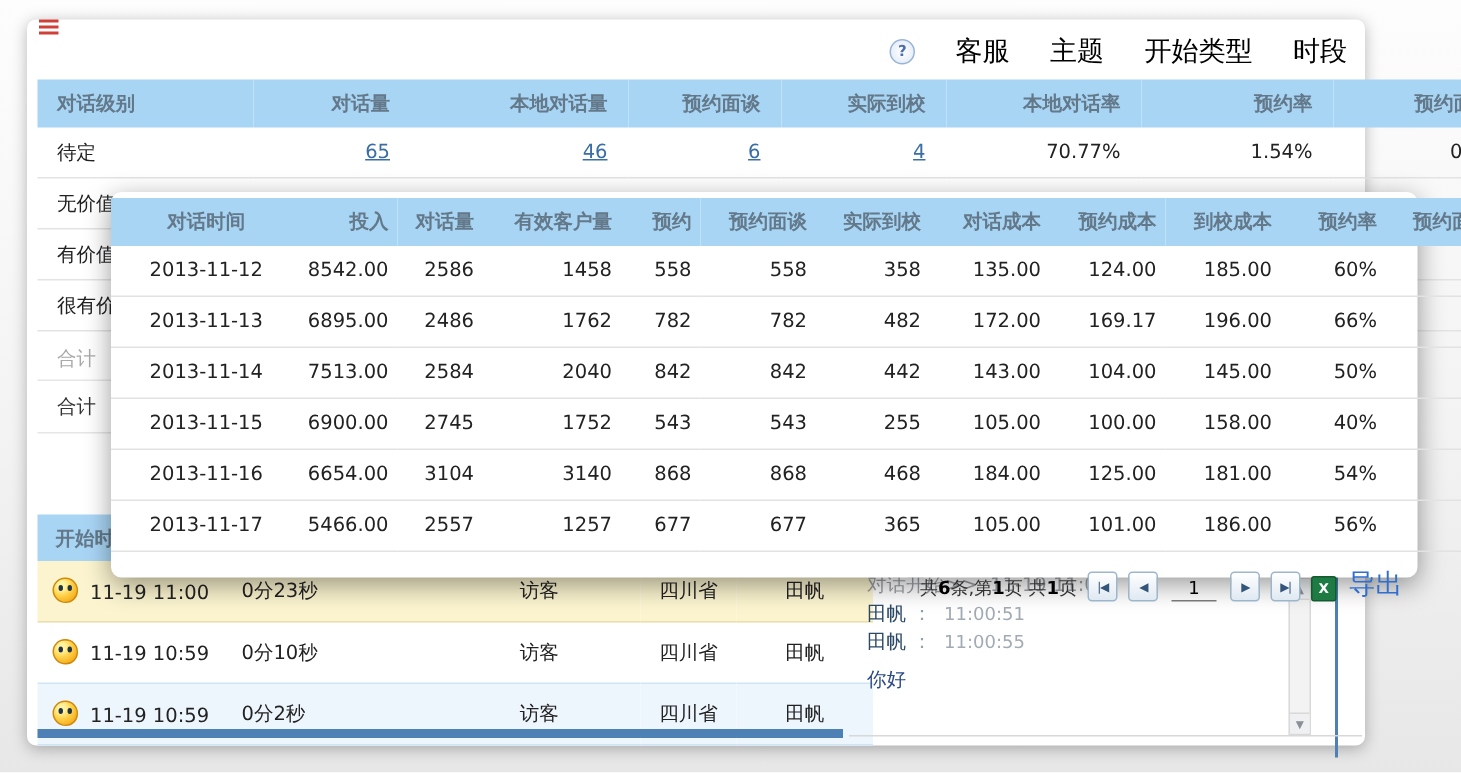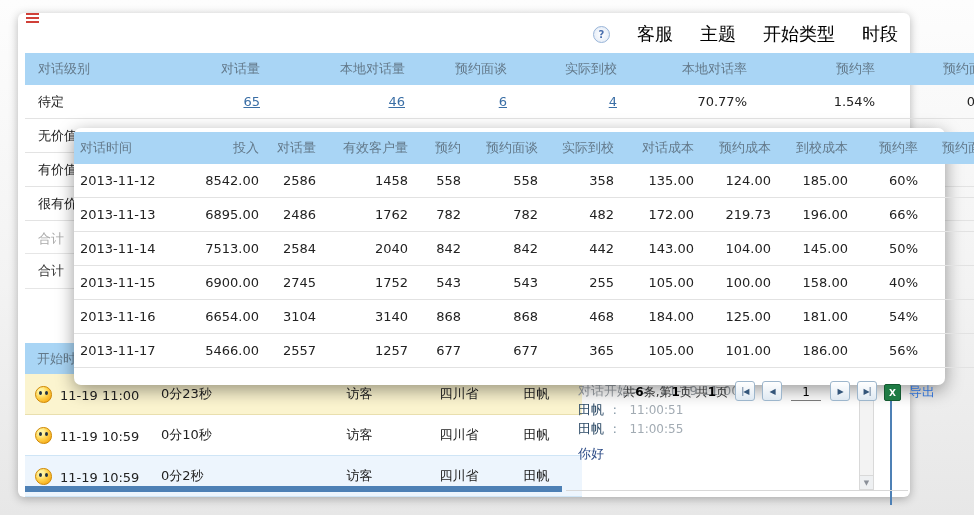--- a/index.html
+++ b/index.html
@@ -12,21 +12,21 @@
   #menu-icon{position:absolute;left:26px;top:13px;width:13px;height:2px;background:#d04038;
              box-shadow:0 4px 0 #d04038,0 8px 0 #d04038;z-index:9;cursor:pointer;}
   
   #toolbar{position:absolute;top:10px;right:12px;height:22px;display:flex;align-items:center;gap:27px;}
   .tlink{color:#000000;font-size:18px;cursor:pointer;text-decoration:none;}
   .help{width:15px;height:15px;border:1px solid #98b4d8;border-radius:50%;color:#4a6fae;
         font-size:10px;font-weight:bold;display:flex;align-items:center;justify-content:center;
         background:radial-gradient(#ffffff,#dfe8f5);cursor:pointer;}
   
   table{border-collapse:collapse;table-layout:fixed;font-size:13px;}
-  th{background:#a9d5f5;color:#63798a;font-weight:normal;}
+  th{background:#a9d5f5;color:#63798a;font-weight:bold;}
   
   #level-table{position:absolute;left:7px;top:40px;width:878px;}
   #level-table th{height:30px;}
   #level-table td{height:31px;color:#222;}
   #level-table tbody tr{border-bottom:1px solid #e3e3e3;}
   #level-table th:first-child,#level-table td:first-child{text-align:left;padding-left:13px;}
   #level-table th:not(:first-child),#level-table td:not(:first-child){text-align:right;padding-right:14px;}
   #level-table th:nth-child(1){width:130px}#level-table th:nth-child(2){width:90px}
   #level-table th:nth-child(3){width:130px}#level-table th:nth-child(4){width:87px}
   #level-table th:nth-child(5){width:95px}#level-table th:nth-child(6){width:115px}
@@ -73,39 +73,39 @@
   .sb-btn.up{top:0;border-bottom:1px solid #d9d9d9;}
   .sb-btn.down{bottom:0;border-top:1px solid #d9d9d9;}
   #right-vline{position:absolute;left:872px;top:337px;width:2px;height:155px;background:#4d80b5;}
   #chat-bottom-line{position:absolute;left:548px;top:477px;width:342px;height:1px;background:#d8d8d8;}
   
   #popup-card{left:74px;top:128px;width:871px;height:257px;border-radius:7px;
               box-shadow:0 5px 18px rgba(0,0,0,.4);z-index:5;}
   #popup-table{width:855px;margin:4px auto 0;}
   #popup-table th{height:30px;}
   #popup-table td{height:31px;border-bottom:1px solid #e2e2e2;color:#222;}
-  #popup-table th:first-child,#popup-table td:first-child{text-align:left;padding-left:6px;}
+  #popup-table th:first-child,#popup-table td:first-child{text-align:center;padding-left:6px;}
   #popup-table th:not(:first-child),#popup-table td:not(:first-child){text-align:right;padding-right:6px;}
   #popup-table th:nth-child(1){width:115px}#popup-table th:nth-child(2){width:62px}
   #popup-table th:nth-child(3){width:50px}#popup-table th:nth-child(4){width:85px}
   #popup-table th:nth-child(5){width:46px}#popup-table th:nth-child(6){width:70px}
   #popup-table th:nth-child(7){width:69px}#popup-table th:nth-child(8){width:73px}
   #popup-table th:nth-child(9){width:70px}#popup-table th:nth-child(10){width:70px}
   #popup-table th:nth-child(11){width:63px}#popup-table th:nth-child(12){width:82px}
   #popup-footer{height:33px;display:flex;align-items:flex-end;justify-content:flex-end;gap:7px;
                 padding-right:10px;font-size:12px;color:#333;}
   #popup-footer b{color:#000;}
   .pg-btn{width:18px;height:18px;border:1px solid #9db6cc;border-radius:3px;
           background:linear-gradient(#ffffff,#dfe9f2);color:#33557a;font-size:8px;
           display:flex;align-items:center;justify-content:center;letter-spacing:-1px;cursor:pointer;}
   .pg-input{width:26px;height:15px;border:none;border-bottom:1px solid #777;background:transparent;
             text-align:center;font-size:12px;color:#000;margin:0 2px;font-family:inherit;}
   .xls{width:15px;height:15px;background:#1e7b44;border:1px solid #145a31;border-radius:2px;color:#fff;
        font-size:9px;font-weight:bold;display:flex;align-items:center;justify-content:center;cursor:pointer;}
-  .export{color:#2f6fd0;font-size:13px;cursor:pointer;text-decoration:none;margin-left:1px;}
+  .export{color:#2f6fd0;font-size:18px;cursor:pointer;text-decoration:none;margin-left:1px;}
 </style>
 </head>
 <body>
 
 <div id="screen">
   <span id="menu-icon"></span>
 
   <div id="main-card" class="card">
     <div id="toolbar">
       <span class="help">?</span>
@@ -269,21 +269,21 @@
           </tr>
           <tr>
             <td>2013-11-13</td>
             <td>6895.00</td>
             <td>2486</td>
             <td>1762</td>
             <td>782</td>
             <td>782</td>
             <td>482</td>
             <td>172.00</td>
-            <td>219.73</td>
+            <td>169.17</td>
             <td>196.00</td>
             <td>66%</td>
             <td>32%</td>
           </tr>
           <tr>
             <td>2013-11-14</td>
             <td>7513.00</td>
             <td>2584</td>
             <td>2040</td>
             <td>842</td>

